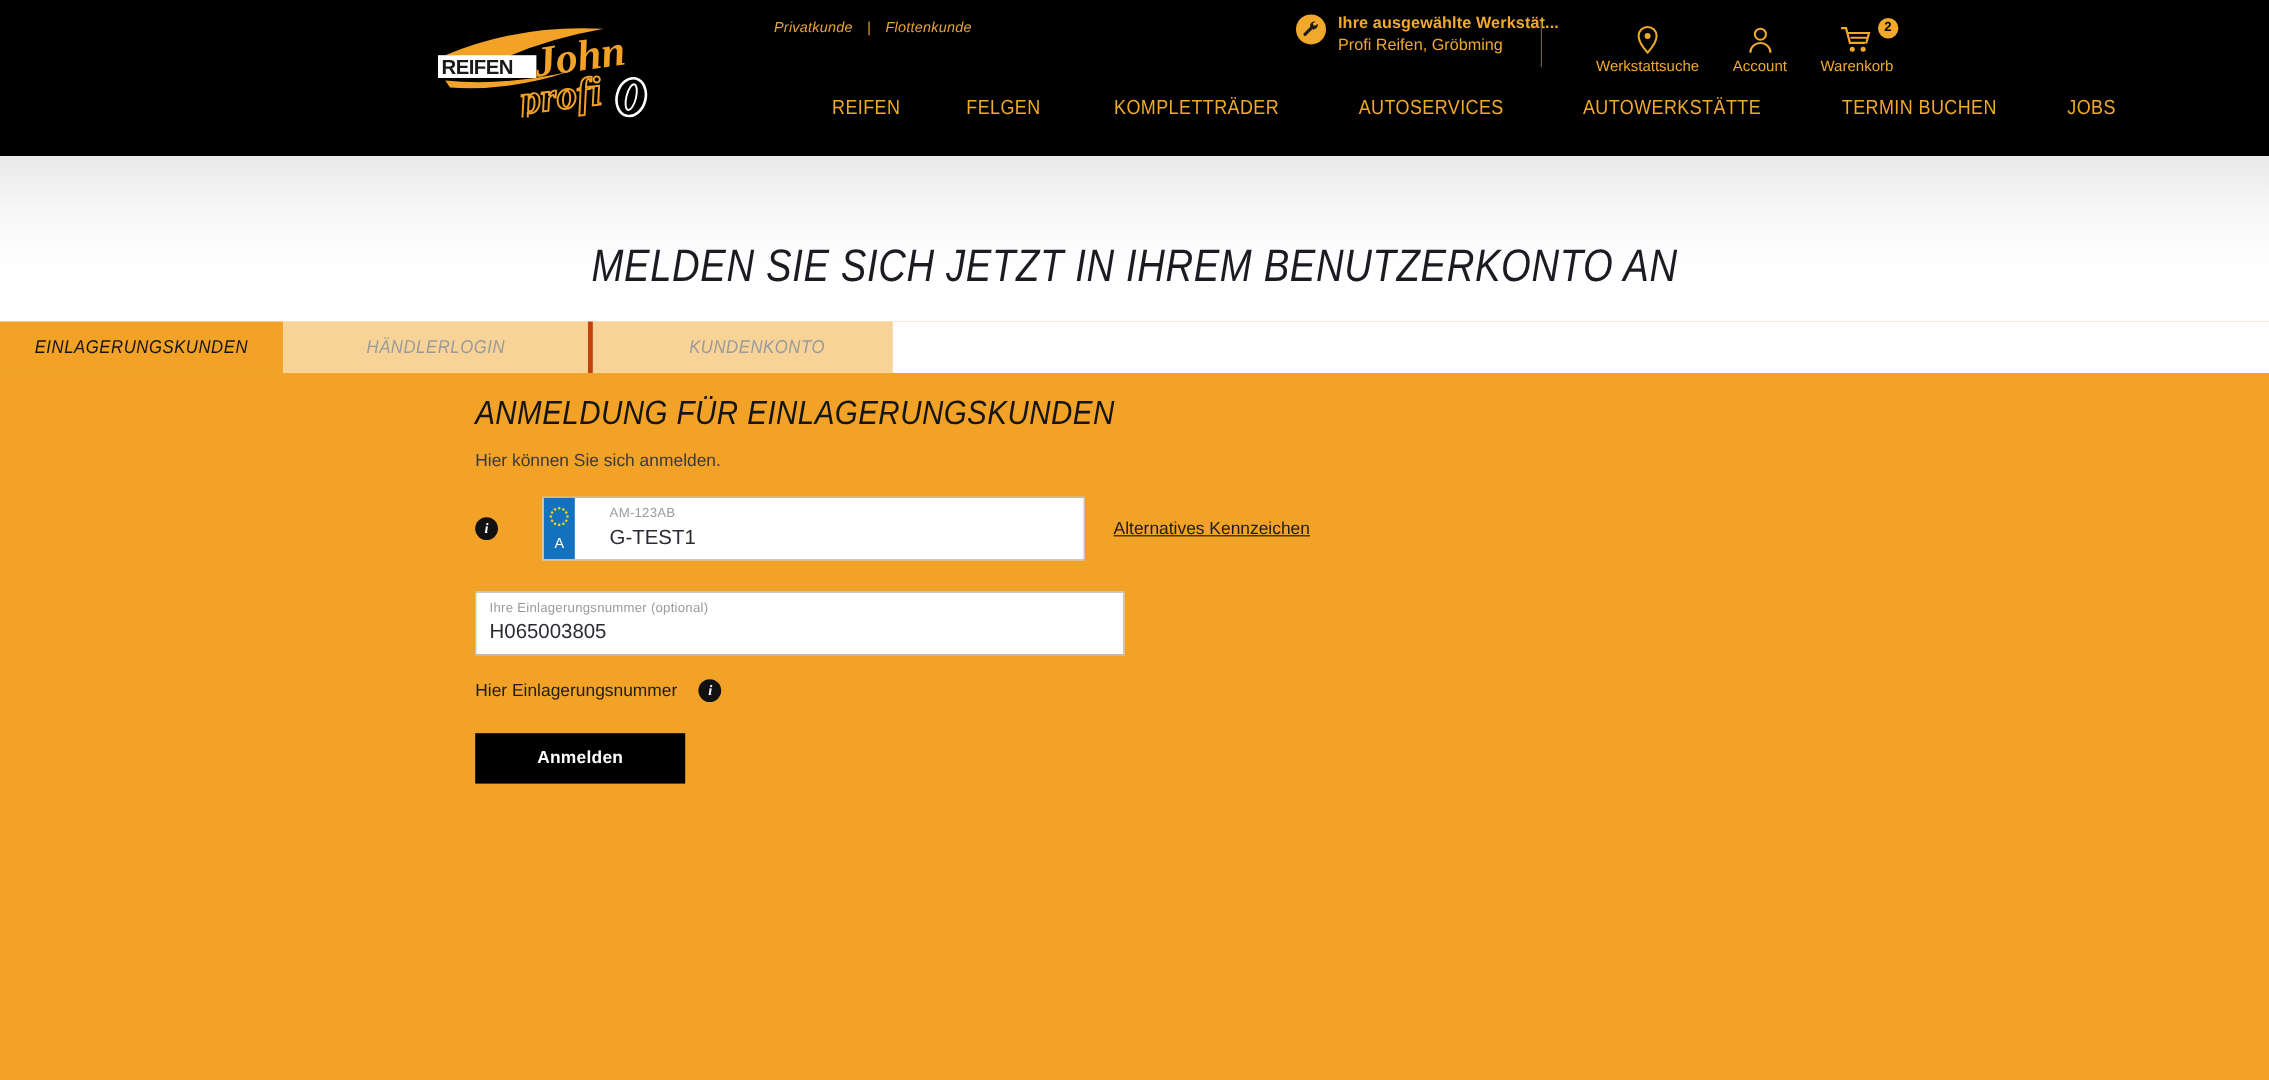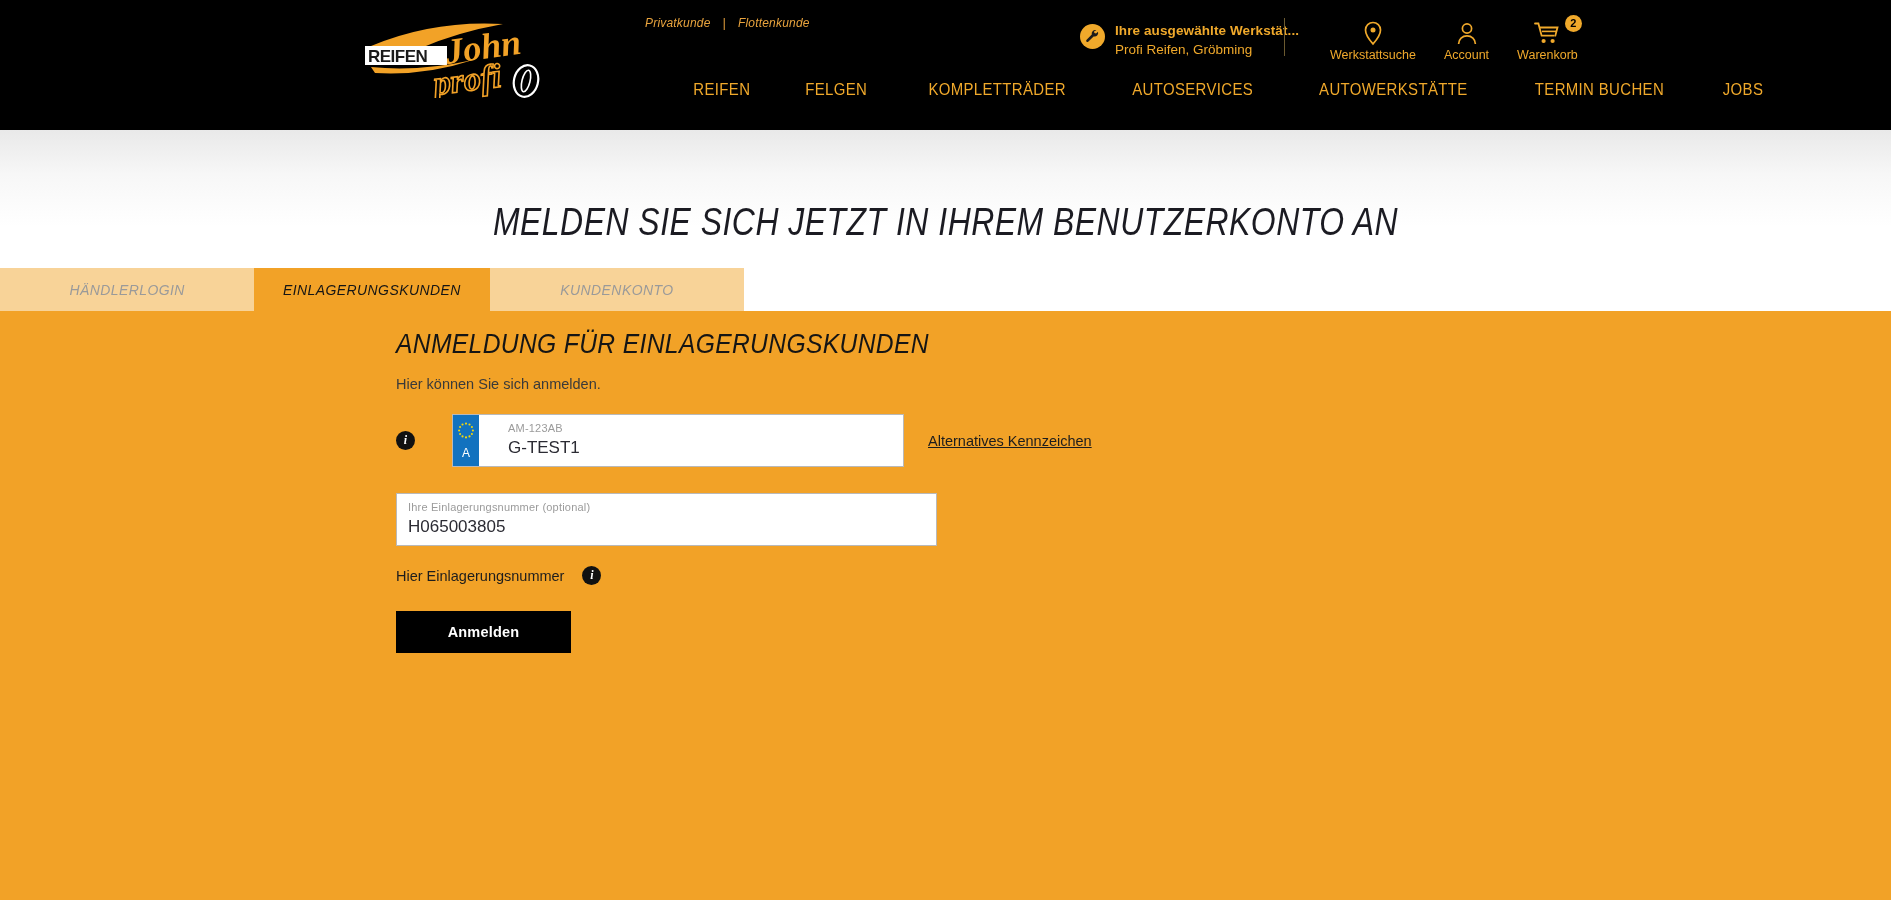--- a/index.html
+++ b/index.html
@@ -50,21 +50,21 @@
   .cust-links .sep {
     display: inline-block;
     margin: 0 12px;
     color: #E8A33D;
   }
 
   
   .workshop {
     position: absolute;
     left: 1080px;
-    top: 22px;
+    top: 10px;
     display: flex;
     align-items: flex-start;
     gap: 10px;
     white-space: nowrap;
   }
   .wrench-badge {
     width: 25px;
     height: 25px;
     border-radius: 50%;
     background: #F0A92B;
@@ -209,21 +209,21 @@
   .tab-active {
     width: 236px;
     background: #F2A227;
     color: #151515;
   }
   .tab-inactive {
     width: 254px;
     background: #F8D398;
     color: #9a9a9a;
   }
-  .tab-inactive + .tab-inactive { border-left: 1px solid #c2410c; padding-left: 24px; }
+  .tab-inactive + .tab-inactive { border-left: 4px solid #c2410c; padding-left: 24px; }
 
   
   .panel {
     position: relative;
     width: 100%;
     height: 589px;
     background: #F2A227;
   }
 
   .form-area {
@@ -454,25 +454,25 @@
     <a href="#">TERMIN BUCHEN</a>
     <a href="#">JOBS</a>
   </nav>
 </div>
 
 <div class="title-band">
   <h1 class="page-title">MELDEN SIE SICH JETZT IN IHREM BENUTZERKONTO AN</h1>
 </div>
 
 <div class="tabs">
+  <div class="tab tab-active">
+    <span>EINLAGERUNGSKUNDEN</span>
+  </div>
   <div class="tab tab-inactive">
     <span>HÄNDLERLOGIN</span>
-  </div>
-  <div class="tab tab-active">
-    <span>EINLAGERUNGSKUNDEN</span>
   </div>
   <div class="tab tab-inactive">
     <span>KUNDENKONTO</span>
   </div>
 </div>
 
 <div class="panel">
   <div class="form-area">
 
     <h2 class="form-title">ANMELDUNG FÜR EINLAGERUNGSKUNDEN</h2>

